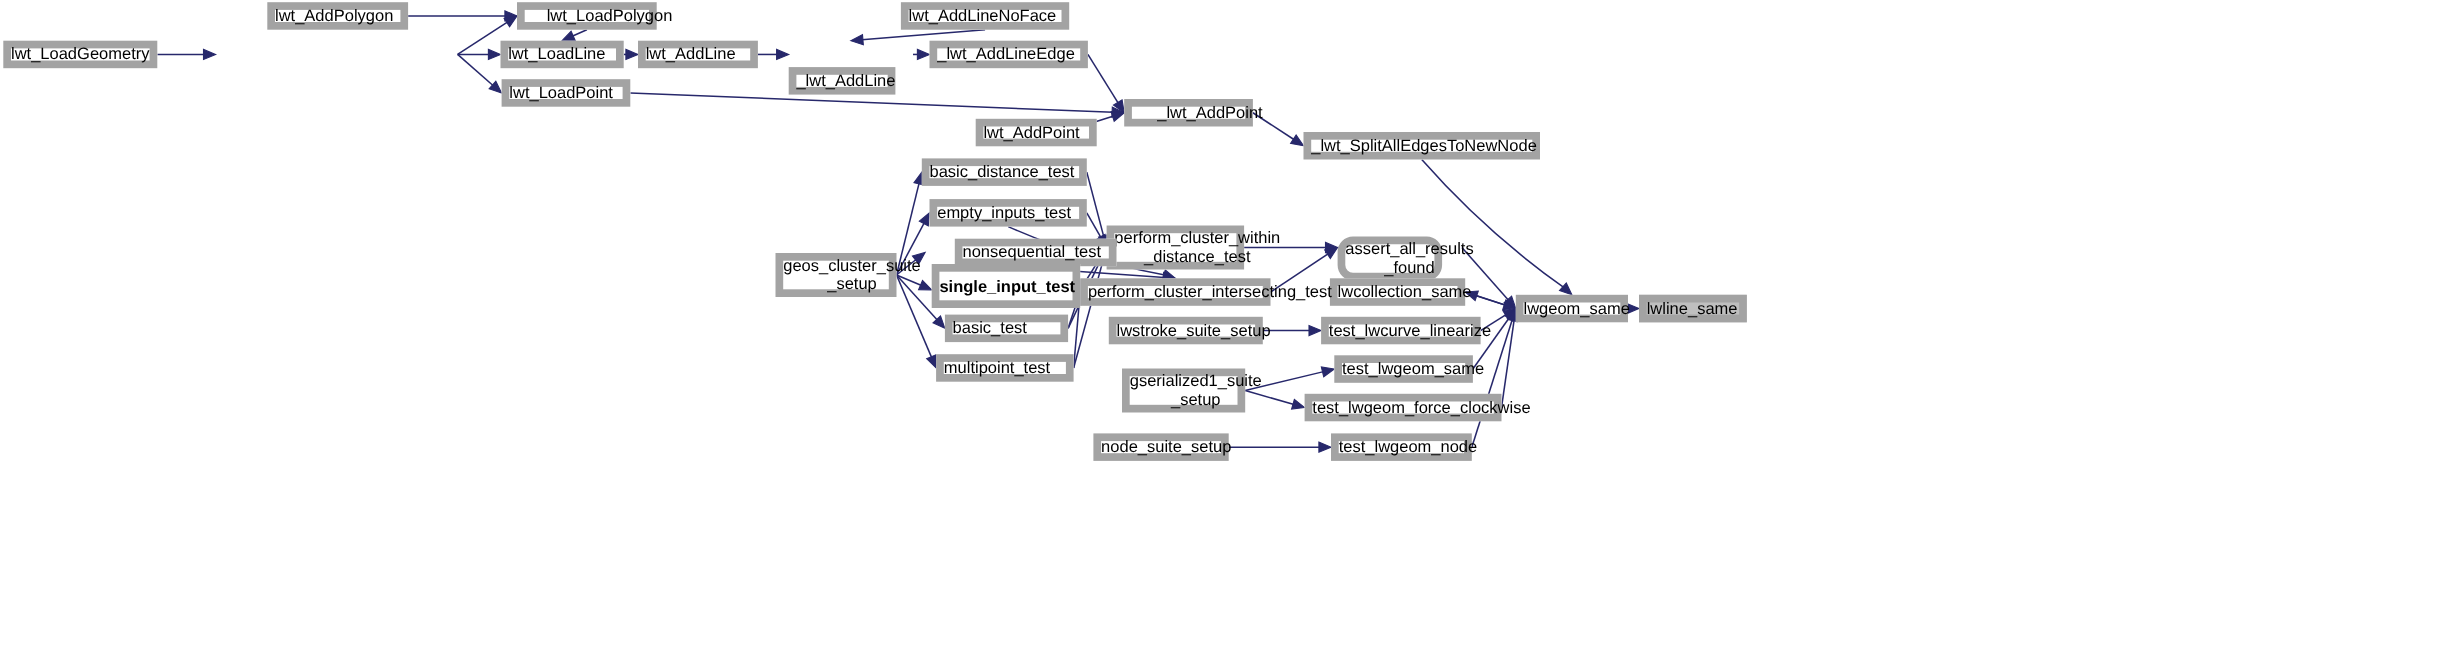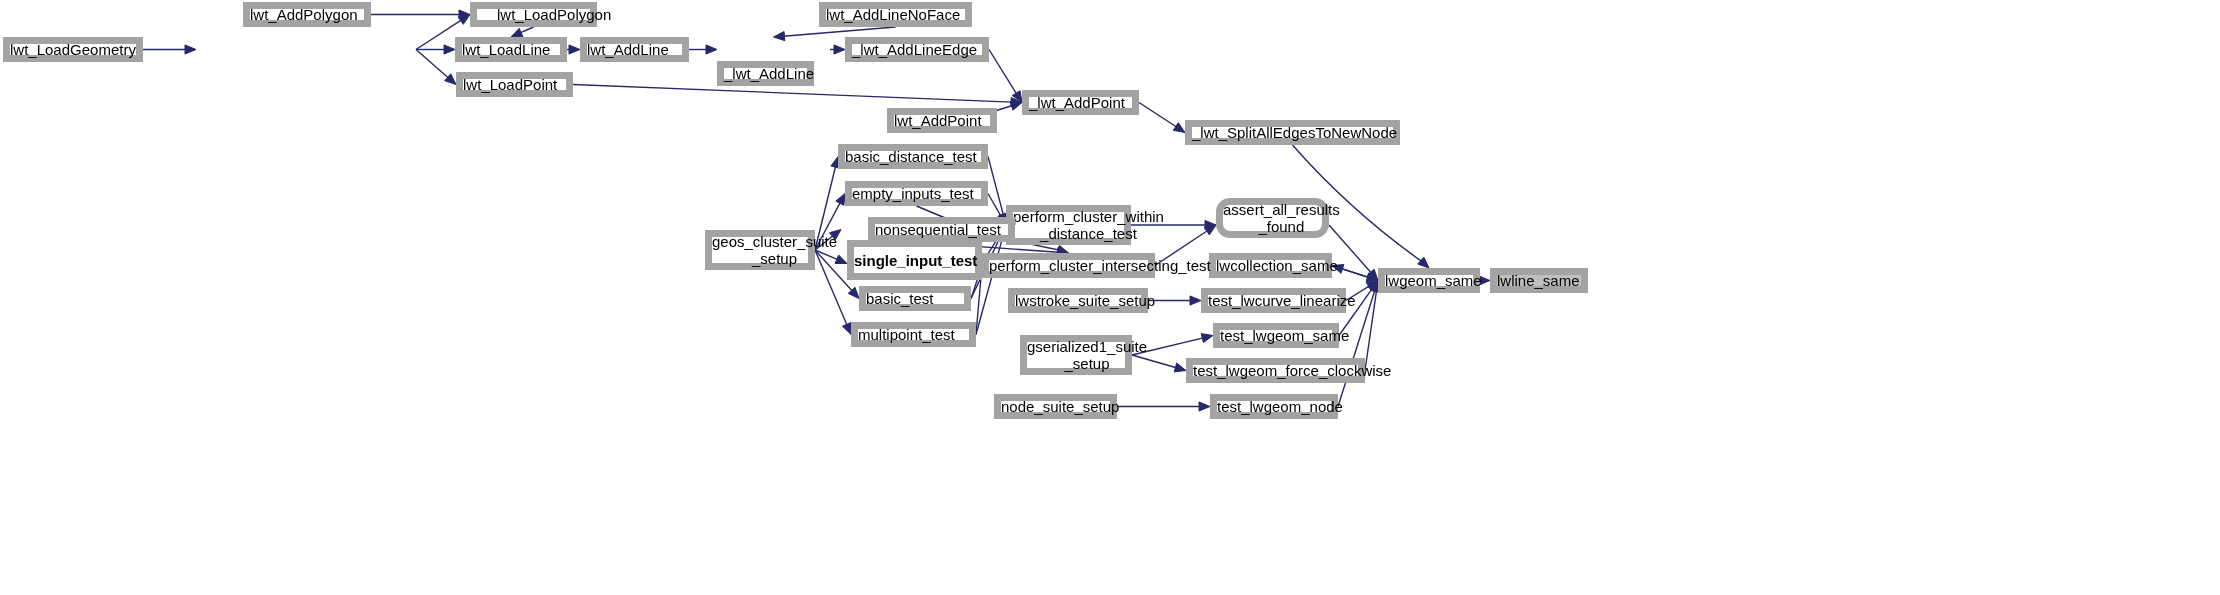--- a/index.html
+++ b/index.html
@@ -125,28 +125,28 @@
     </svg>
 <div class="nodebox" style="left: 243px; top: 2px; width: 128px; height: 25px;"><span>lwt_AddPolygon</span></div>
     <div class="nodebox" style="left: 470px; top: 2px; width: 127px; height: 25px; padding-left: 20px;"><span>lwt_LoadPolygon</span></div>
     <div class="nodebox" style="left: 819px; top: 2px; width: 153px; height: 25px;"><span>lwt_AddLineNoFace</span></div>
     <div class="nodebox" style="left: 3px; top: 37px; width: 140px; height: 25px;"><span>lwt_LoadGeometry</span></div>
     <div class="nodebox" style="left: 455px; top: 37px; width: 112px; height: 25px;"><span>lwt_LoadLine</span></div>
     <div class="nodebox" style="left: 580px; top: 37px; width: 109px; height: 25px;"><span>lwt_AddLine</span></div>
     <div class="nodebox" style="left: 717px; top: 37px; width: 97px; height: 25px; margin-top: 24px;"><span>_lwt_AddLine</span></div>
     <div class="nodebox" style="left: 845px; top: 37px; width: 144px; height: 25px;"><span>_lwt_AddLineEdge</span></div>
     <div class="nodebox" style="left: 456px; top: 72px; width: 117px; height: 25px;"><span>lwt_LoadPoint</span></div>
-    <div class="nodebox" style="left: 1022px; top: 90px; width: 117px; height: 25px;"><span>_lwt_AddPoint</span></div>
+    <div class="nodebox" style="left: 1022px; top: 90px; width: 117px; height: 25px; padding-left: 23px;"><span>_lwt_AddPoint</span></div>
     <div class="nodebox" style="left: 855px; top: 108px; width: 110px; height: 25px; margin-left: 32px;"><span>lwt_AddPoint</span></div>
     <div class="nodebox" style="left: 1185px; top: 120px; width: 215px; height: 25px;"><span>_lwt_SplitAllEdgesToNewNode</span></div>
     <div class="nodebox" style="left: 838px; top: 144px; width: 150px; height: 25px;"><span>basic_distance_test</span></div>
     <div class="nodebox" style="left: 845px; top: 181px; width: 143px; height: 25px;"><span>empty_inputs_test</span></div>
     <div class="nodebox" style="left: 1006px; top: 205px; width: 125px; height: 40px;"><span>perform_cluster_within
 _distance_test</span></div>
-    <div class="nodebox" style="left: 1216px; top: 198px; width: 113px; height: 40px; border-radius: 14px;"><span>assert_all_results
+    <div class="nodebox" style="left: 1216px; top: 215px; width: 95px; height: 40px; border-radius: 14px;"><span>assert_all_results
 _found</span></div>
     <div class="nodebox" style="left: 841px; top: 217px; width: 147px; height: 25px; margin-left: 27px;"><span>nonsequential_test</span></div>
     <div class="nodebox" style="left: 705px; top: 230px; width: 110px; height: 40px;"><span>geos_cluster_suite
 _setup</span></div>
     <div class="nodebox" style="left: 1209px; top: 253px; width: 123px; height: 25px;"><span>lwcollection_same</span></div>
     <div class="nodebox" style="left: 847px; top: 240px; width: 135px; height: 40px; font-weight: bold;"><span>single_input_test</span></div>
     <div class="nodebox" style="left: 982px; top: 253px; width: 173px; height: 25px;"><span>perform_cluster_intersecting_test</span></div>
     <div class="nodebox" style="left: 1378px; top: 268px; width: 102px; height: 25px;"><span>lwgeom_same</span></div>
     <div class="nodebox current" style="left: 1490px; top: 268px; width: 98px; height: 25px;"><span>lwline_same</span></div>
     <div class="nodebox" style="left: 859px; top: 286px; width: 112px; height: 25px;"><span>basic_test</span></div>

